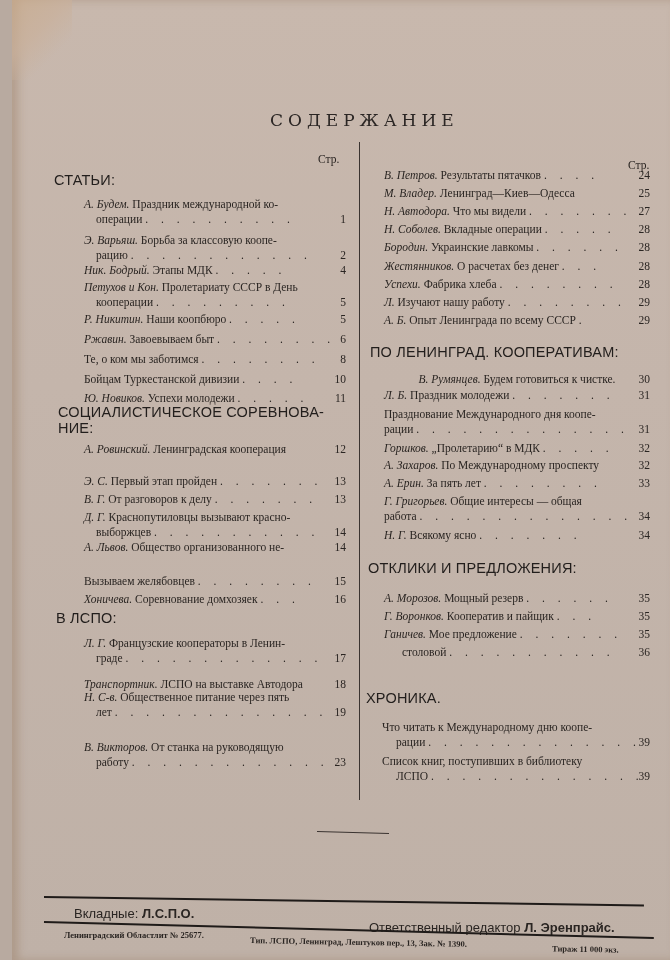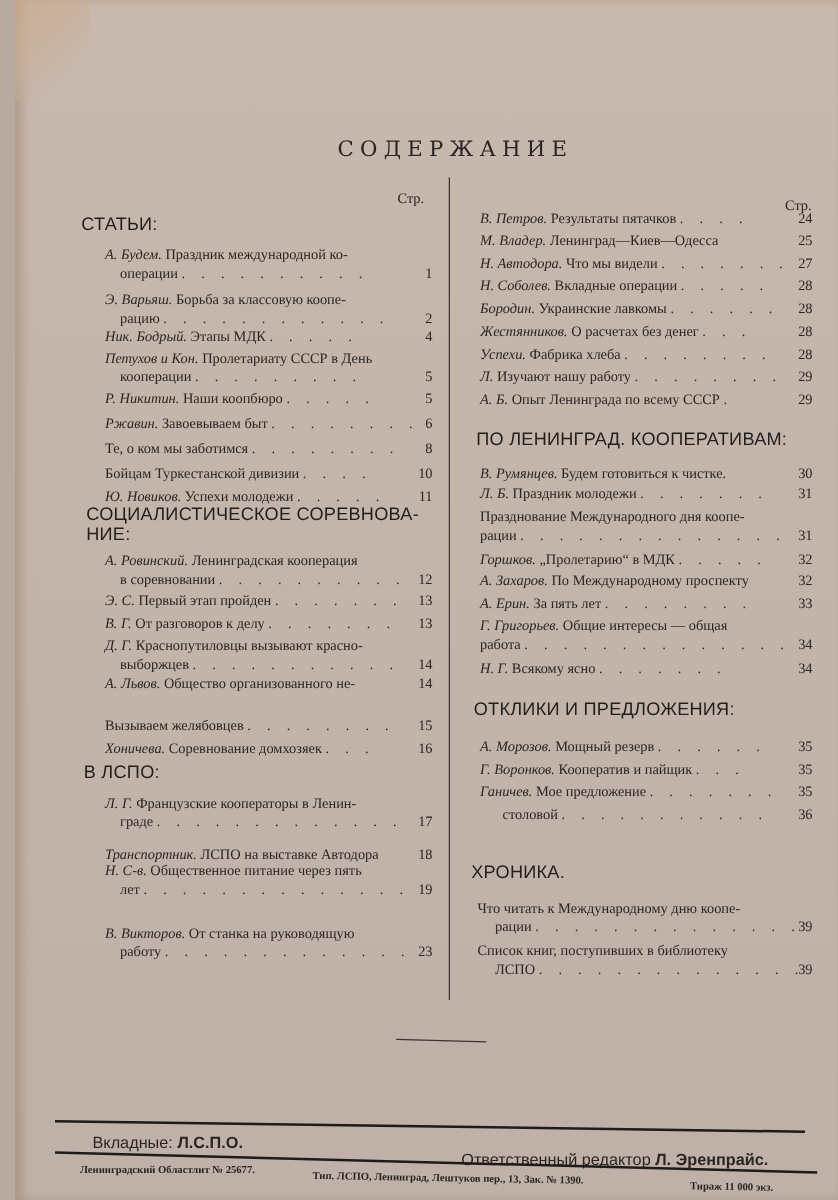--- a/index.html
+++ b/index.html
@@ -24,21 +24,21 @@
     font-family: "DejaVu Serif", serif; font-size: 17px; letter-spacing: 5px;
     color: #2b2624;
   }
   .vrule {
     position: absolute; left: 347px; top: 142px; width: 1px; height: 658px;
     background: #3a3330;
   }
   .str-label { position: absolute; font-size: 11.5px; }
   .section {
     position: absolute; font-family: "Liberation Sans", sans-serif;
-    font-size: 14.5px; color: #221e1c; letter-spacing: 0.2px; margin-left: 11px;
+    font-size: 14.5px; color: #221e1c; letter-spacing: 0.2px;
   }
   .entry { position: absolute; font-size: 11.5px; line-height: 15px; }
   .entry .txt { display: block; }
   .entry .auth { font-style: italic; }
   .entry .pg {
     position: absolute; right: 0; bottom: 0; font-size: 11.5px;
   }
   .dots { letter-spacing: 5px; }
   .hr-short {
     position: absolute; left: 305px; top: 832px; width: 72px; height: 1px;
@@ -113,21 +113,20 @@
   <div class="entry" style="left:72px; top:391px; width:262px;">
     <span class="txt"><span class="auth">Ю. Новиков.</span> <span>Успехи молодежи</span> <span class="dots">. . . . .</span></span>
     <span class="pg">11</span>
   </div>
 
   <div class="section" style="left:46px; top:404px;">СОЦИАЛИСТИЧЕСКОЕ СОРЕВНОВА-</div>
   <div class="section" style="left:46px; top:420px;">НИЕ:</div>
 
   <div class="entry" style="left:72px; top:442px; width:262px;">
     <span class="txt"><span class="auth">А. Ровинский.</span> <span>Ленинградская кооперация</span></span>
-    <span class="txt" style="padding-left:12px;"><span>в соревновании</span> <span class="dots">. . . . . . . . . .</span></span>
     <span class="pg">12</span>
   </div>
   <div class="entry" style="left:72px; top:474px; width:262px;">
     <span class="txt"><span class="auth">Э. С.</span> <span>Первый этап пройден</span> <span class="dots">. . . . . . .</span></span>
     <span class="pg">13</span>
   </div>
   <div class="entry" style="left:72px; top:492px; width:262px;">
     <span class="txt"><span class="auth">В. Г.</span> <span>От разговоров к делу</span> <span class="dots">. . . . . . .</span></span>
     <span class="pg">13</span>
   </div>
@@ -205,21 +204,21 @@
     <span class="txt"><span class="auth">Л.</span> <span>Изучают нашу работу</span> <span class="dots">. . . . . . . .</span></span>
     <span class="pg">29</span>
   </div>
   <div class="entry" style="left:372px; top:313px; width:266px;">
     <span class="txt"><span class="auth">А. Б.</span> <span>Опыт Ленинграда по всему СССР</span> <span class="dots">.</span></span>
     <span class="pg">29</span>
   </div>
 
   <div class="section" style="left:358px; top:344px;">ПО ЛЕНИНГРАД. КООПЕРАТИВАМ:</div>
 
-  <div class="entry" style="left:372px; top:372px; width:266px;">
+  <div class="entry" style="left:372px; top:372px; width:266px;text-align:center;">
     <span class="txt"><span class="auth">В. Румянцев.</span> <span>Будем готовиться к чистке.</span></span>
     <span class="pg">30</span>
   </div>
   <div class="entry" style="left:372px; top:388px; width:266px;">
     <span class="txt"><span class="auth">Л. Б.</span> <span>Праздник молодежи</span> <span class="dots">. . . . . . .</span></span>
     <span class="pg">31</span>
   </div>
   <div class="entry" style="left:372px; top:407px; width:266px;">
     <span class="txt"><span>Празднование Международного дня коопе-</span></span>
     <span class="txt"><span>рации</span> <span class="dots">. . . . . . . . . . . . . .</span></span>

